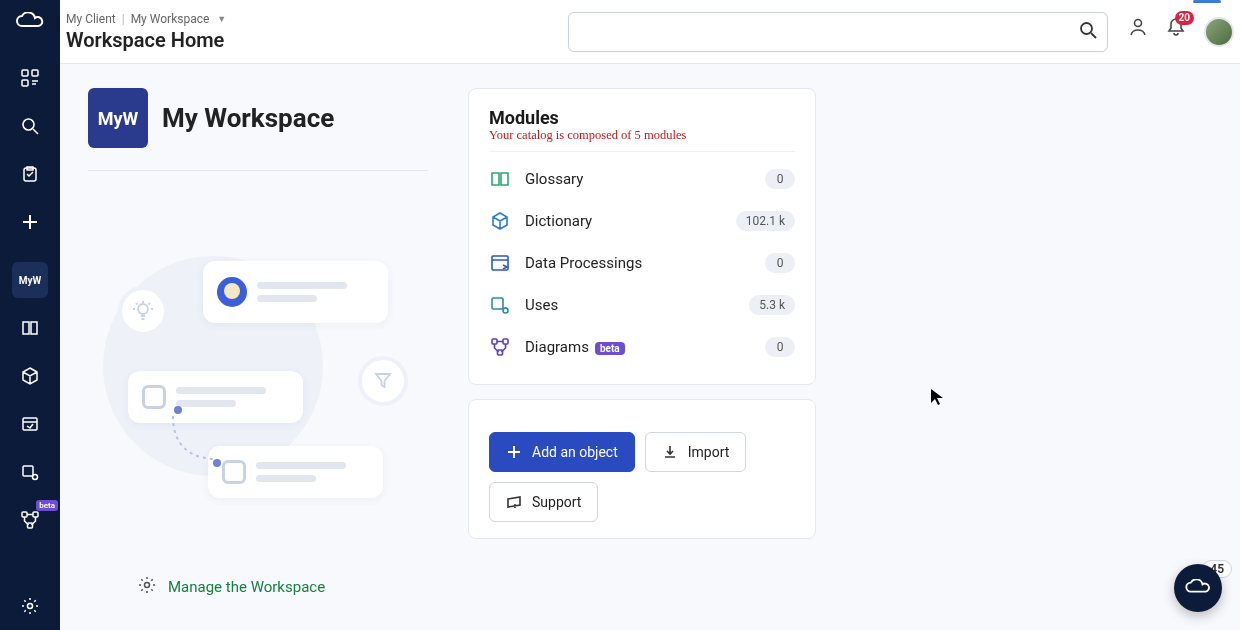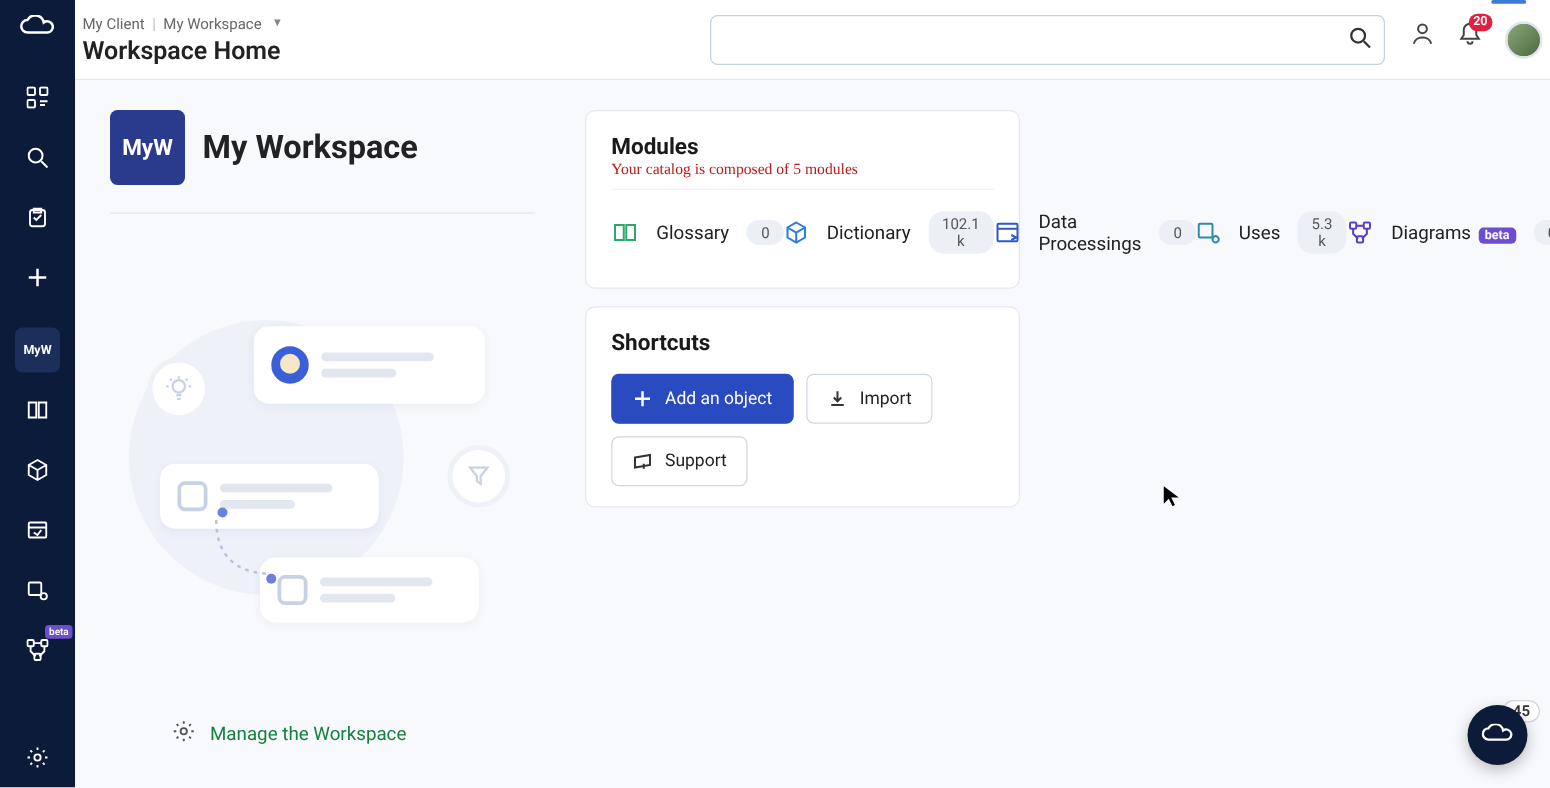--- a/index.html
+++ b/index.html
@@ -55,21 +55,21 @@
   .illus-dot { position:absolute; width:8px; height:8px; border-radius:50%; background:#6c82d8; }
   .illus-path { position:absolute; top:180px; left:80px; width:110px; height:50px; }
 
   .manage-link { margin-top:auto; margin-left:50px; margin-bottom:8px; display:flex; align-items:center; gap:12px; color:#15803d; font-size:15px; cursor:pointer; }
 
   
   .right-col { width: 348px; display:flex; flex-direction:column; gap:14px; }
   .card { background:#fff; border:1px solid #e6e8ef; border-radius:8px; padding:18px 20px 16px; }
   .card h2 { font-size:18px; font-weight:700; color:#1a1a1a; }
   .card .sub { font-size:12.5px; color:#b91c1c; margin-top:0;font-family:Liberation Serif, serif; }
-  .mod-list { margin-top:8px; border-top:1px solid #eef0f6; padding-top:6px; display:flex; }
+  .mod-list { margin-top:8px; border-top:1px solid #eef0f6; padding-top:6px; display:flex; flex-direction:column; }
   .mod-row { display:flex; align-items:center; padding:10px 0; gap:14px; cursor:pointer;}
   .mod-row .mod-icon { width:22px; height:22px; display:flex; align-items:center; justify-content:center;}
   .mod-row .mod-label { font-size:15px; color:#222; flex:1;}
   .mod-row .count { background:#eceff5; color:#555; font-size:12px; padding:3px 10px; border-radius:12px; min-width:30px; text-align:center;}
   .beta-tag { background:#6d4ed1; color:#fff; font-size:10px; font-weight:700; border-radius:4px; padding:1px 5px; margin-left:6px;}
 
   .shortcuts .btns { margin-top:14px; display:flex; flex-wrap:wrap; gap:10px; }
   .btn { height:40px; padding:0 16px; border-radius:6px; display:flex; align-items:center; gap:10px; font-size:14px; cursor:pointer; border:1px solid #cfd6e4; background:#fff; color:#222;}
   .btn.primary { background:#2a4bbf; border-color:#2a4bbf; color:#fff;}
   .btn svg { flex:none; }
@@ -315,21 +315,20 @@
                   <path d="M7 4.5h6M4.5 7v4l4 4M15.5 7v4l-4 4"></path>
                 </svg>
               </div>
             <div class="mod-label"><span>Diagrams</span><span class="beta-tag">beta</span></div>
             <div class="count">0</div>
           </div>
         </div>
       </div>
 
       <div class="card shortcuts">
-        <h2>Shortcuts</h2>
         <div class="btns">
           <div class="btn primary">
             <svg width="16" height="16" viewBox="0 0 16 16" stroke="#fff" stroke-width="2">
                 <path d="M8 2v12M2 8h12"></path>
               </svg>
             <span>Add an object</span>
           </div>
           <div class="btn">
             <svg width="16" height="16" viewBox="0 0 16 16" stroke="#333" fill="none" stroke-width="1.6">
                 <path d="M8 2v8M5 7l3 3 3-3M3 13h10"></path>

